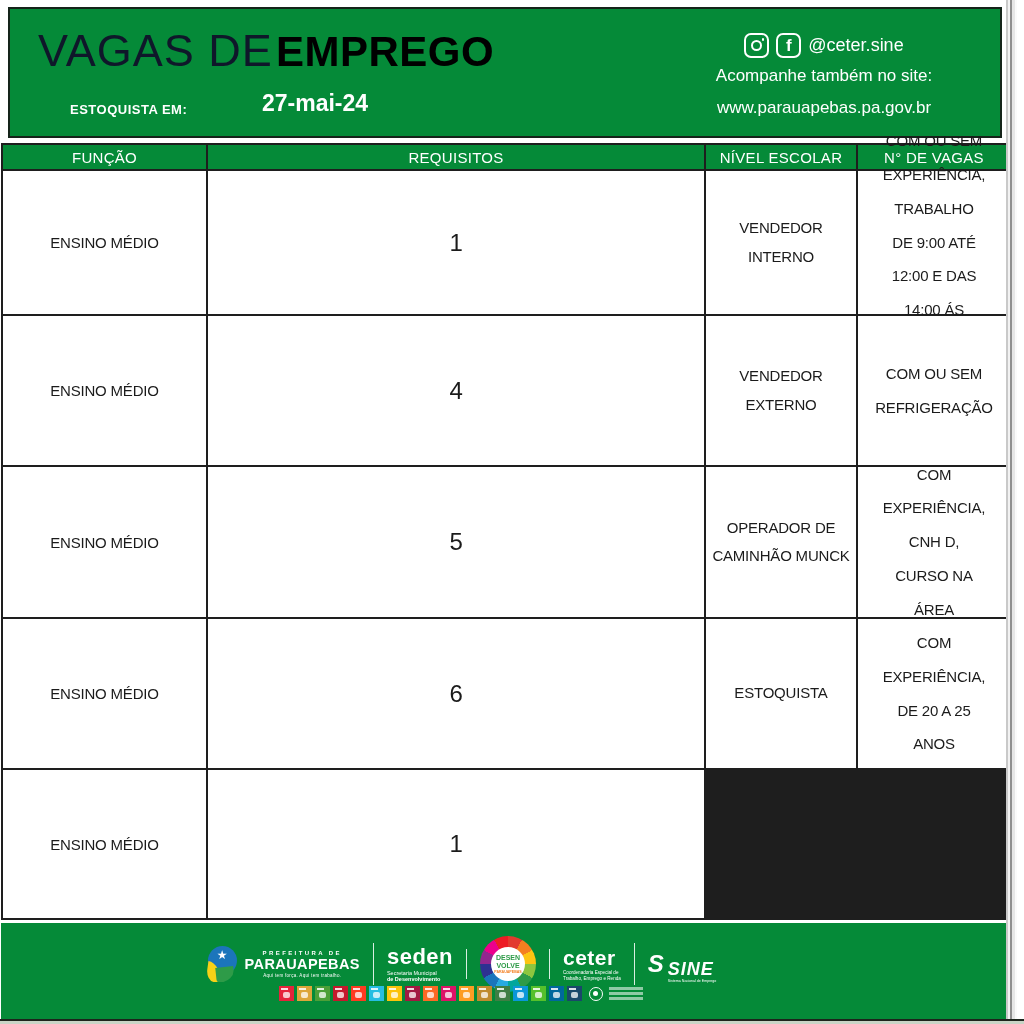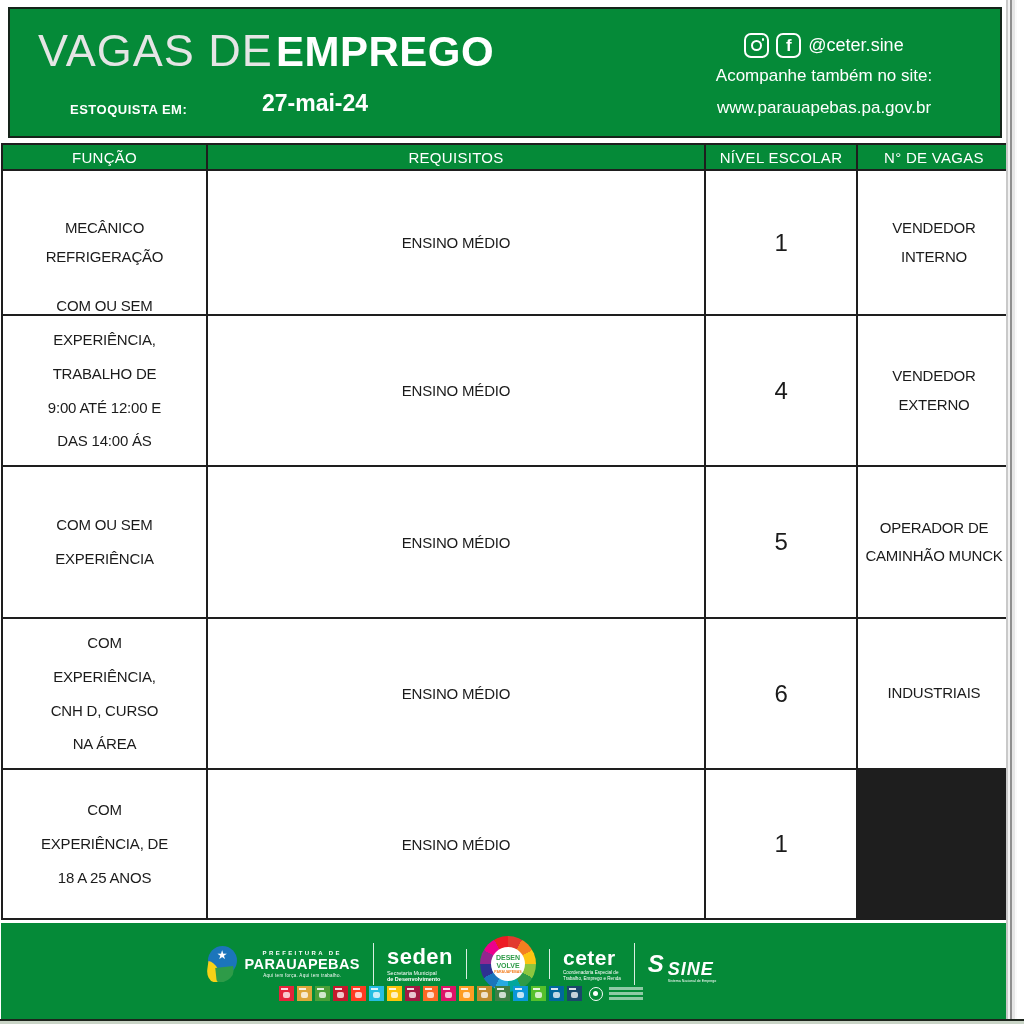--- a/index.html
+++ b/index.html
@@ -7,22 +7,22 @@
   .page { position:relative; width:1024px; height:1024px; background:#ffffff; overflow:hidden; }
 
   
   .edge-strip { position:absolute; left:1006px; top:0; width:11px; height:1019px;
     background:linear-gradient(90deg,#c9c9c9 0 2px,#f2f2f2 2px 4px,#8f8f8f 4px 6px,#e6e6e6 6px 9px,#fafafa 9px); }
   .bottom-strip { position:absolute; left:0; top:1019px; width:1024px; height:5px; background:#c9d4c6; border-top:2px solid #1c241c; }
 
   
   .header-block { position:absolute; left:8px; top:7px; width:994px; height:131px;
     background:#058a38; border:2px solid #15241a; color:#fff; }
-  .title-left { position:absolute; left:28px; top:16px; font-size:45px; font-weight:500; letter-spacing:1px; color:#e5e5e5; }
-  .title-right { position:absolute; left:266px; top:19px; font-size:42px; font-weight:800; letter-spacing:0.5px; color:#ffffff; }
+  .title-left { position:absolute; left:28px; top:16px; font-size:45px; font-weight:500; letter-spacing:1px; color:#0f172a; }
+  .title-right { position:absolute; left:266px; top:19px; font-size:42px; font-weight:800; letter-spacing:0.5px; color:#000000; }
   .published-label { position:absolute; left:60px; top:93px; font-size:13px; font-weight:700; letter-spacing:0.5px; }
   .published-date { position:absolute; left:252px; top:81px; font-size:23px; font-weight:700; }
 
   .social-box { position:absolute; left:700px; top:24px; width:228px; }
   .social-row { display:flex; align-items:center; justify-content:center; gap:7px; margin-bottom:8px; }
   .ig-icon { position:relative; width:25px; height:25px; border:2px solid #fff; border-radius:7px; }
   .ig-icon::before { content:""; position:absolute; left:5px; top:5px; width:7px; height:7px; border:2px solid #fff; border-radius:50%; }
   .ig-icon::after { content:""; position:absolute; right:3px; top:3px; width:2.5px; height:2.5px; background:#fff; border-radius:50%; }
   .fb-icon { position:relative; width:25px; height:25px; border:2px solid #fff; border-radius:7px;
     display:flex; align-items:center; justify-content:center; font-size:17px; font-weight:700; color:#fff; }
@@ -113,41 +113,40 @@
       <div class="site-line2">www.parauapebas.pa.gov.br</div>
     </div>
   </div>
 
   <div class="jobs-table">
     <div class="hcell">FUNÇÃO</div>
     <div class="hcell">REQUISITOS</div>
     <div class="hcell">NÍVEL ESCOLAR</div>
     <div class="hcell">N° DE VAGAS</div>
 
-    <div class="cell funcao">MECÂNICO REFRIGERAÇÃO</div>
     <div class="cell nivel">ENSINO MÉDIO</div>
     <div class="cell vagas">1</div>
 
     <div class="cell funcao">VENDEDOR INTERNO</div>
     <div class="cell req">COM OU SEM EXPERIÊNCIA, TRABALHO DE 9:00 ATÉ 12:00 E DAS 14:00 ÁS 17:00H</div>
     <div class="cell nivel">ENSINO MÉDIO</div>
     <div class="cell vagas">4</div>
 
     <div class="cell funcao">VENDEDOR EXTERNO</div>
-    <div class="cell req">COM OU SEM EXPERIÊNCIA</div>
+    <div class="cell req">COM OU SEM REFRIGERAÇÃO</div>
     <div class="cell nivel">ENSINO MÉDIO</div>
     <div class="cell vagas">5</div>
 
     <div class="cell funcao">OPERADOR DE CAMINHÃO MUNCK</div>
     <div class="cell req">COM EXPERIÊNCIA, CNH D, CURSO NA ÁREA</div>
     <div class="cell nivel">ENSINO MÉDIO</div>
     <div class="cell vagas">6</div>
 
-    <div class="cell funcao">INDUSTRIAIS</div>
-    <div class="cell req">COM EXPERIÊNCIA, DE 18 A 25 ANOS</div>
+    <div class="cell funcao">ESTOQUISTA</div>
+    <div class="cell req">COM EXPERIÊNCIA, DE 20 A 25 ANOS</div>
     <div class="cell nivel">ENSINO MÉDIO</div>
     <div class="cell vagas">1</div>
   </div>
 
   <div class="footer-block">
     <div class="logos-row">
 
       <div class="pref-logo">
         <div class="pref-emblem">
           <div class="pref-circle">

